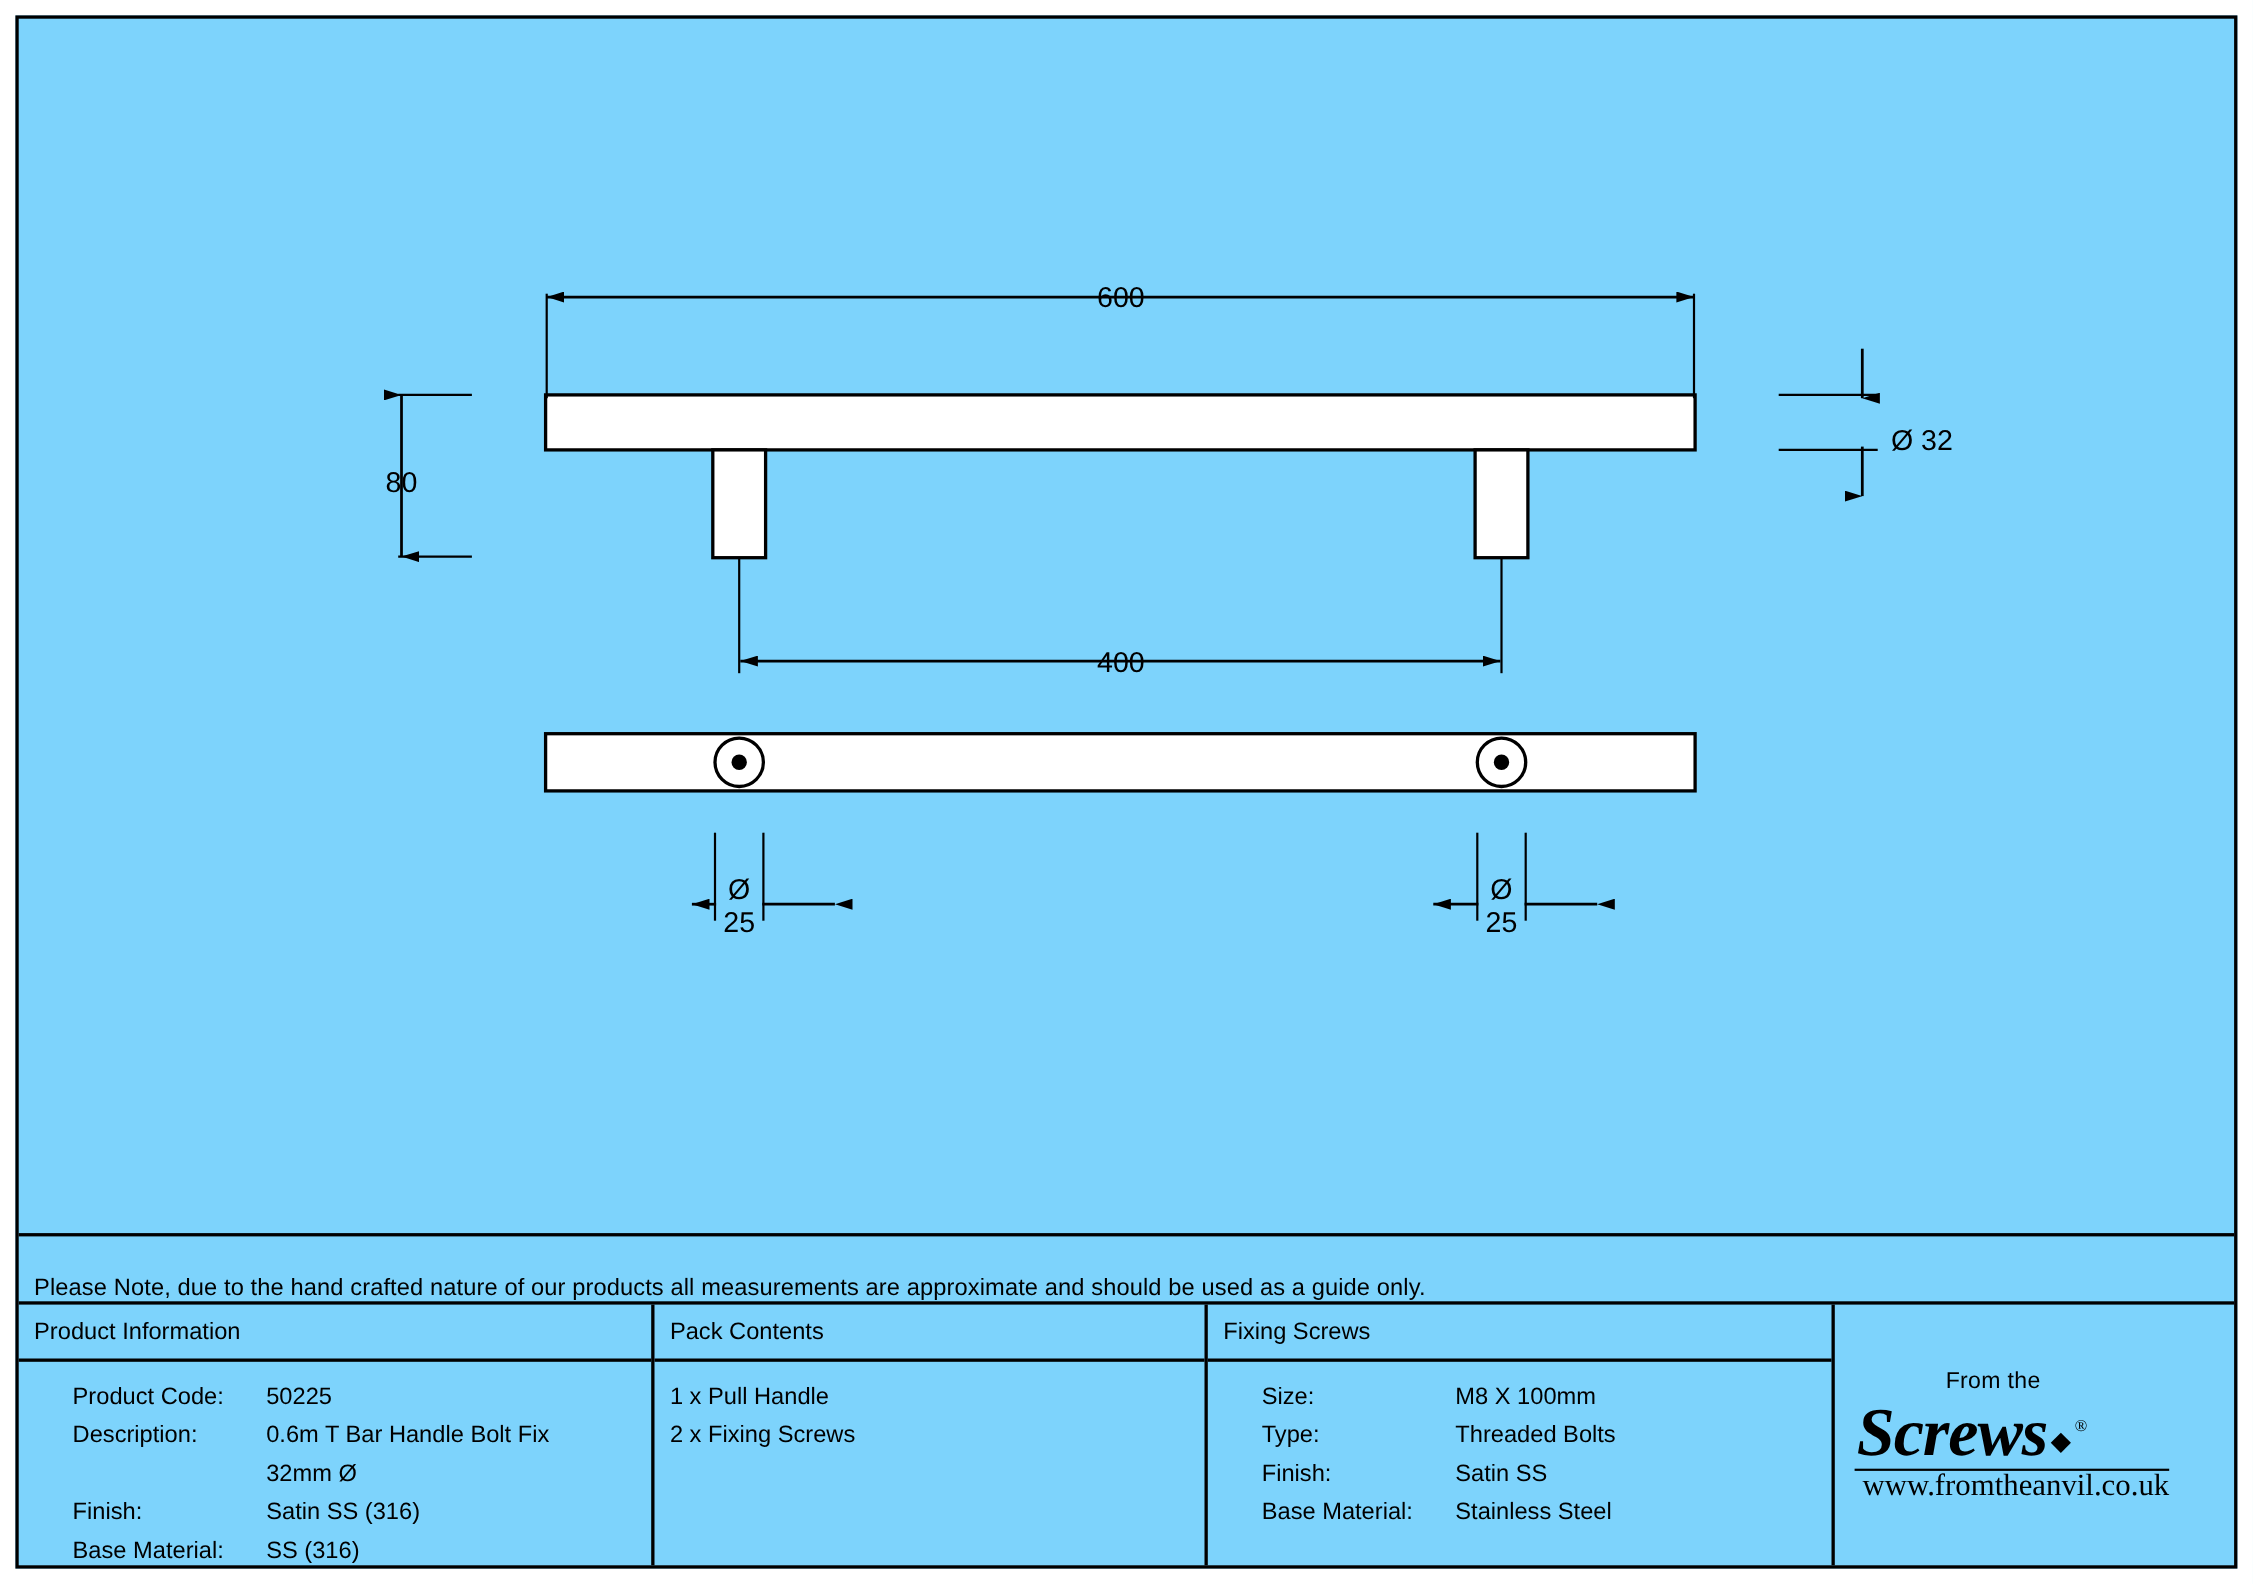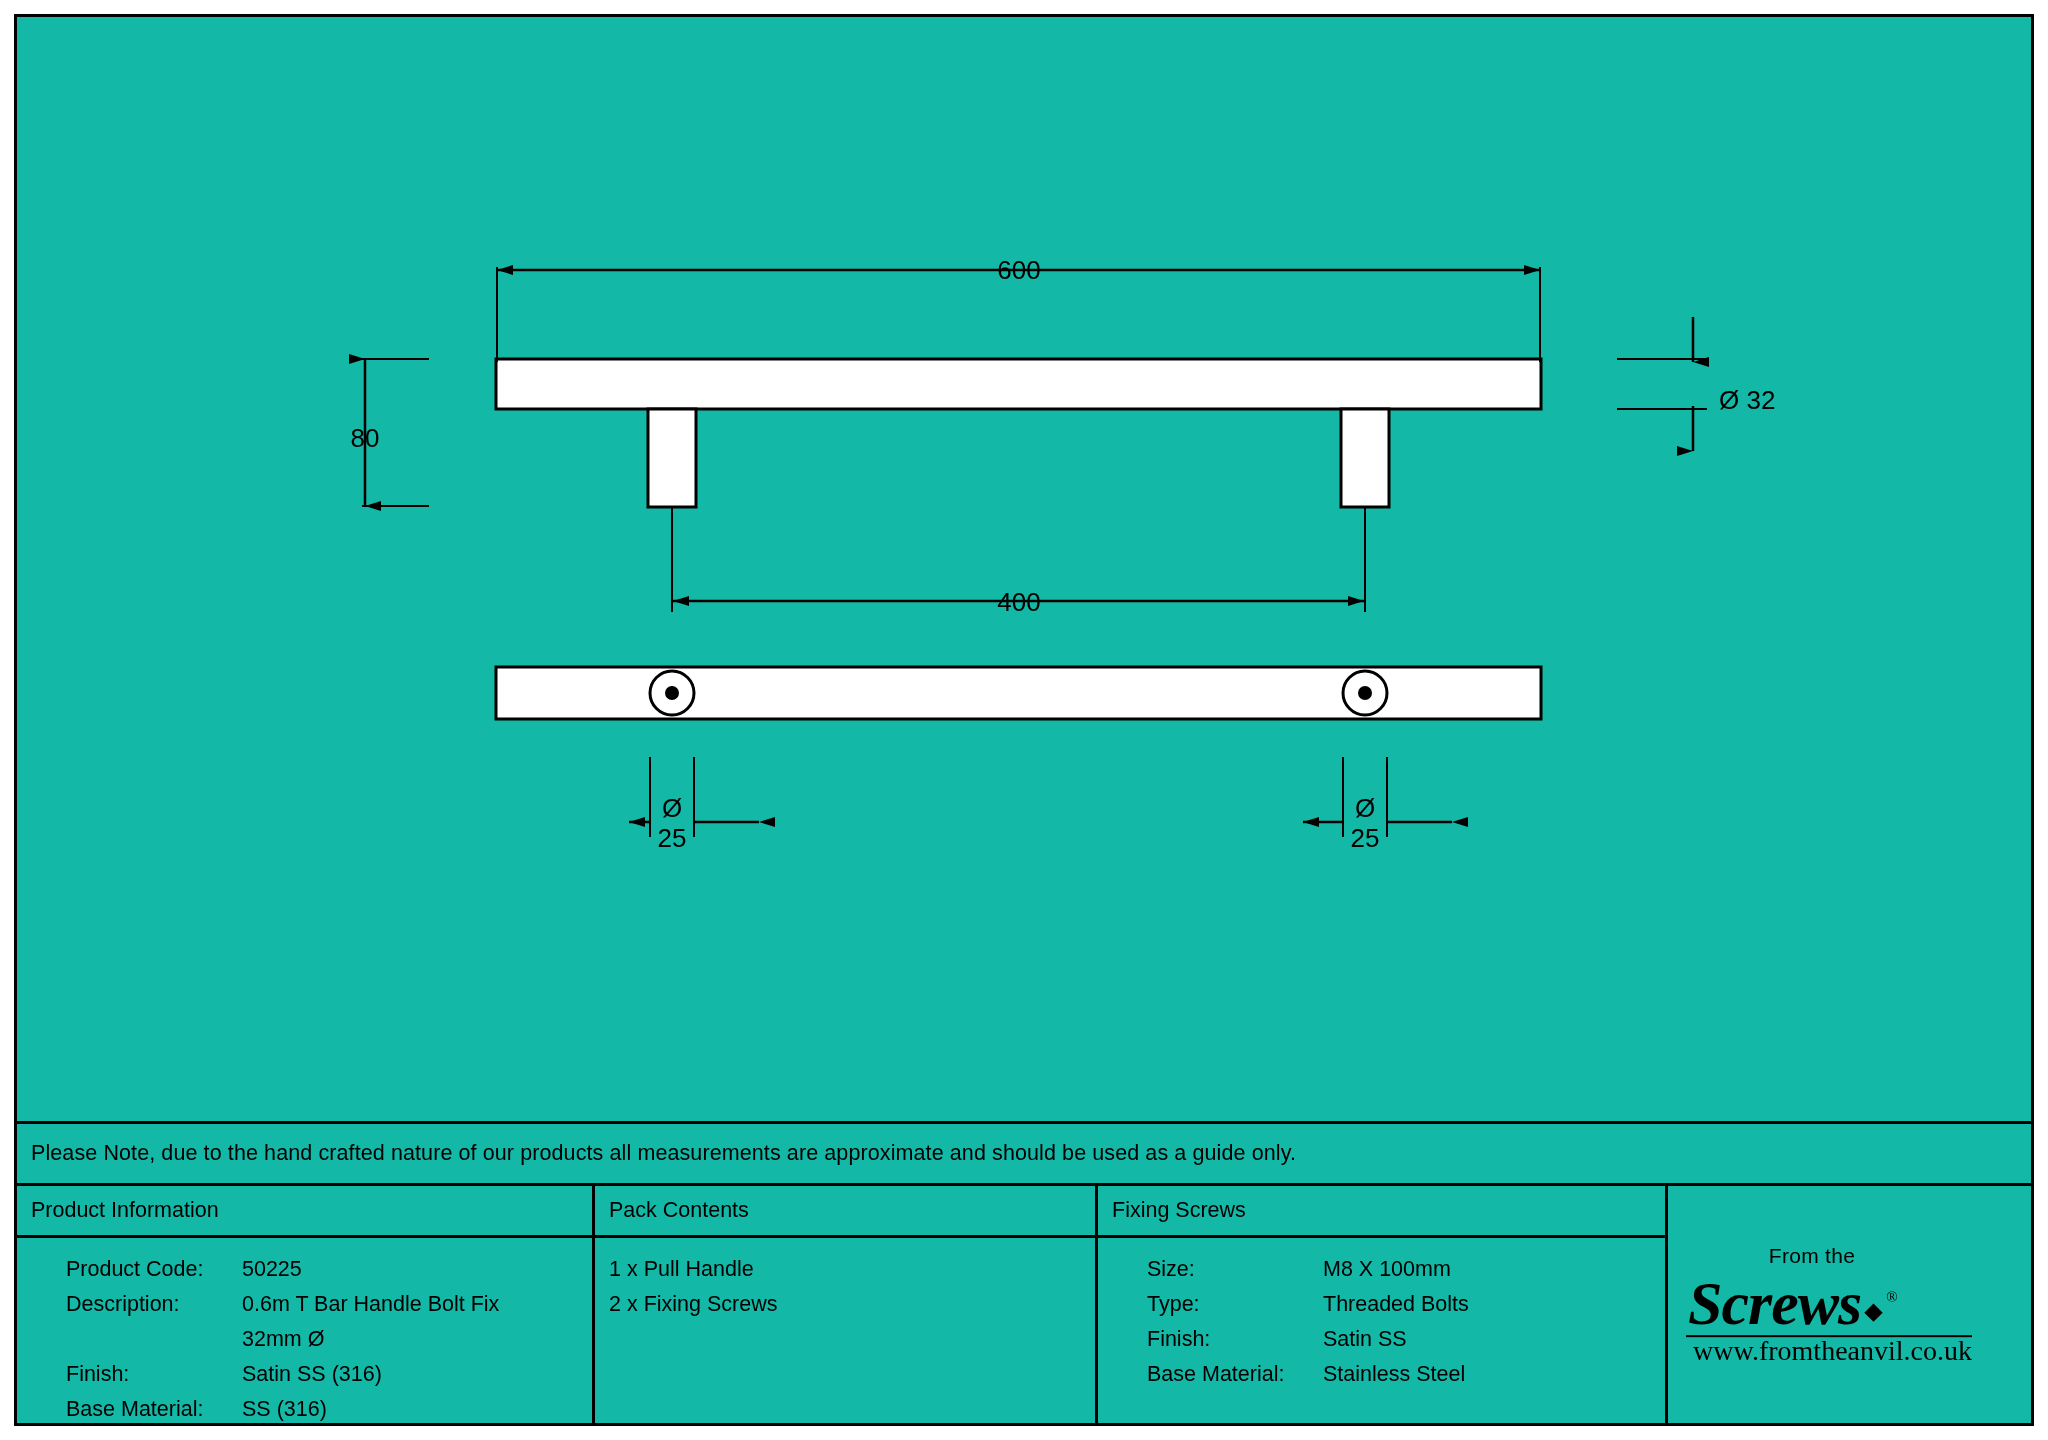--- a/index.html
+++ b/index.html
@@ -12,39 +12,39 @@
     font-family: "Liberation Sans", sans-serif;
     color: #000000;
     position: relative;
     overflow: hidden;
   }
   .sheet {
     position: absolute;
     left: 14px; top: 14px;
     width: 2020px; height: 1412px;
     border: 3px solid #000;
-    background: #14b8a6;
+    background: #7dd3fc;
     padding-left: 14px;
   }
   
   .drawing {
     position: absolute;
     left: 0; top: 0;
     width: 2014px; height: 1104px;
   }
   .drawing svg { display: block; }
 
   
   .note-row {
     position: absolute;
     left: 0; top: 1104px;
     width: 2014px; height: 62px;
     border-top: 3px solid #000;
     display: flex;
-    align-items: center;
+    align-items: flex-end;
   }
   .note-text {
     padding-left: 14px;
     font-size: 21.5px;
     letter-spacing: .1px;
   }
 
   
   .info-row {
     position: absolute;

